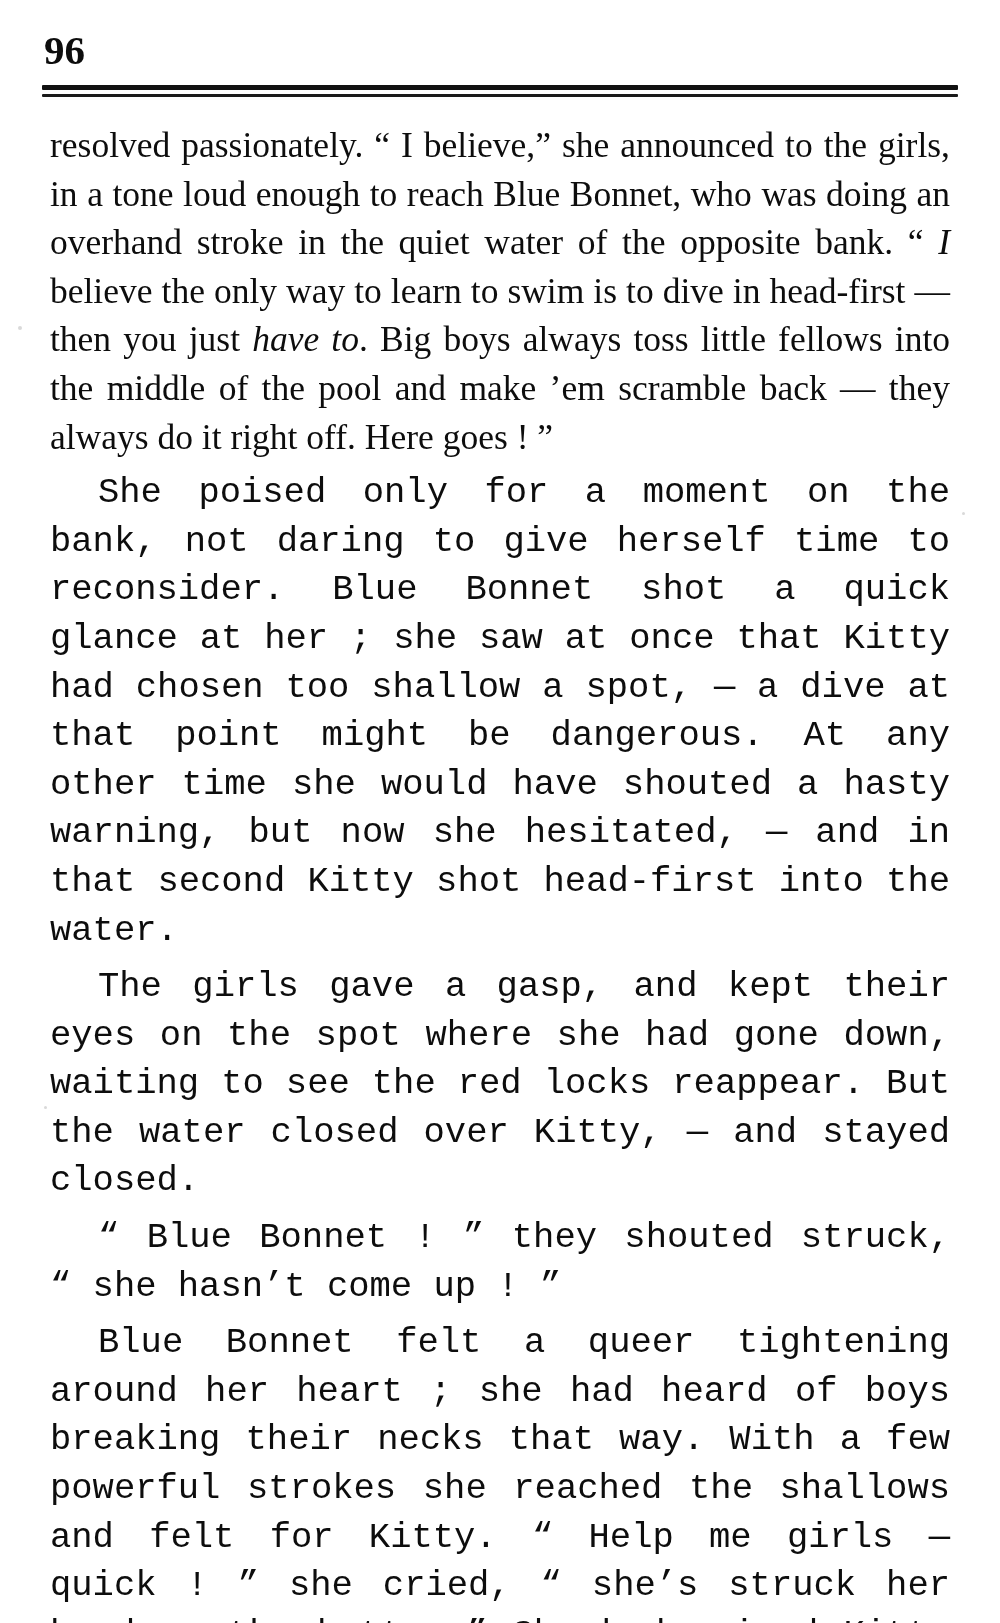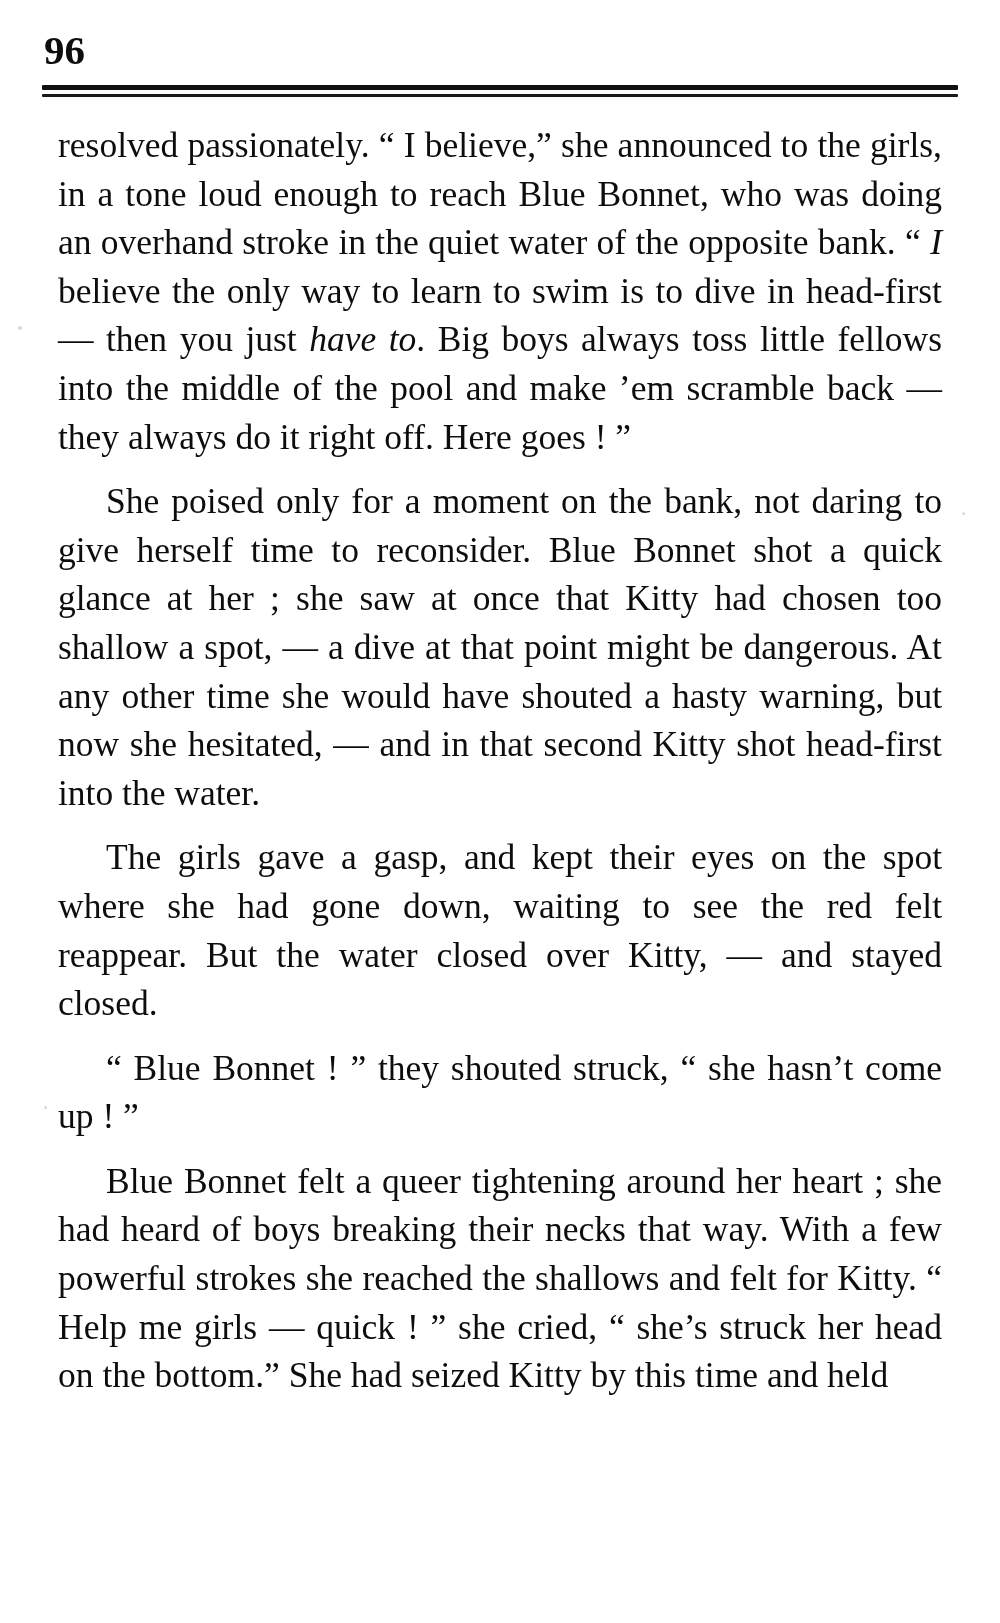--- a/index.html
+++ b/index.html
@@ -63,24 +63,25 @@
   .body-text {
     margin-top: 24px;
     font-size: 35.5px;
     line-height: 48.6px;
     text-align: justify;
     text-justify: inter-word;
     hyphens: none;
     padding: 0 4px;
   }
   .body-text p {
-    margin: 16px;
+    margin: 8px;
   }
   .body-text p.indent {
     text-indent: 48px;
+    font-family: Liberation Mono, monospace;
   }
   .body-text p.noindent {
     text-indent: 0;
   }
   em {
     font-style: italic;
   }
   
   .speck {
     position: absolute;
@@ -101,21 +102,21 @@
   <div class="rule-group">
     <div class="rule-thick"></div>
     <div class="rule-thin"></div>
   </div>
 
   <div class="body-text">
     <p class="noindent">
       <span>resolved passionately.  “ I believe,” she announced to the girls, in a tone loud enough to reach Blue Bonnet, who was doing an overhand stroke in the quiet water of the opposite bank.  “ </span><em>I</em><span> believe the only way to learn to swim is to dive in head-first — then you just </span><em>have to</em><span>.  Big boys always toss little fellows into the middle of the pool and make ’em scramble back — they always do it right off.  Here goes ! ”</span>
     </p>
     <p class="indent">She poised only for a moment on the bank, not daring to give herself time to reconsider.  Blue Bonnet shot a quick glance at her ; she saw at once that Kitty had chosen too shallow a spot, — a dive at that point might be dangerous.  At any other time she would have shouted a hasty warning, but now she hesitated, — and in that second Kitty shot head-first into the water.</p>
-    <p class="indent">The girls gave a gasp, and kept their eyes on the spot where she had gone down, waiting to see the red felt reappear.  But the water closed over Kitty, — and stayed closed.</p>
+    <p class="indent">The girls gave a gasp, and kept their eyes on the spot where she had gone down, waiting to see the red locks reappear.  But the water closed over Kitty, — and stayed closed.</p>
     <p class="indent">“ Blue Bonnet ! ” they shouted struck, “ she hasn’t come up ! ”</p>
     <p class="indent">Blue Bonnet felt a queer tightening around her heart ; she had heard of boys breaking their necks that way.  With a few powerful strokes she reached the shallows and felt for Kitty.  “ Help me girls — quick ! ” she cried, “ she’s struck her head on the bottom.”  She had seized Kitty by this time and held</p>
   </div>
 
   <span class="speck" style="left:18px; top:326px; width:4px; height:4px;"></span>
   <span class="speck" style="left:962px; top:512px; width:3px; height:3px;"></span>
   <span class="speck" style="left:44px; top:1106px; width:3px; height:3px;"></span>
 
 </div>
 

